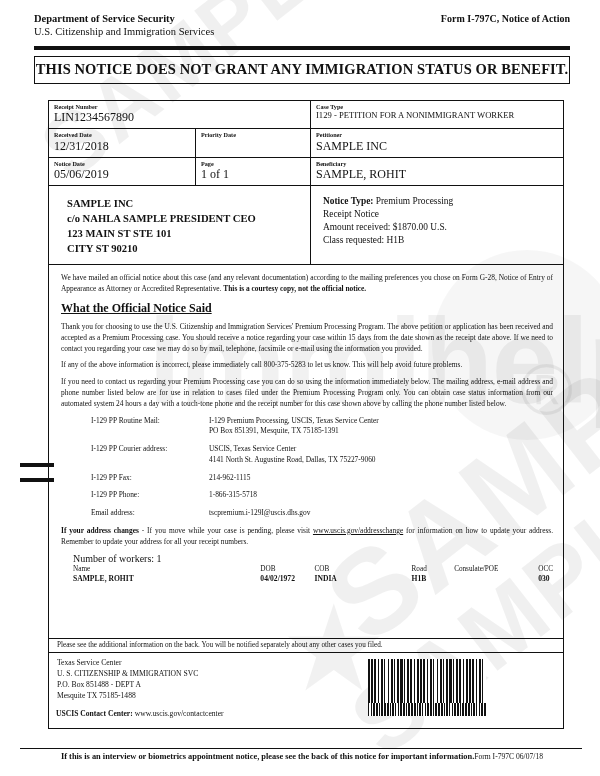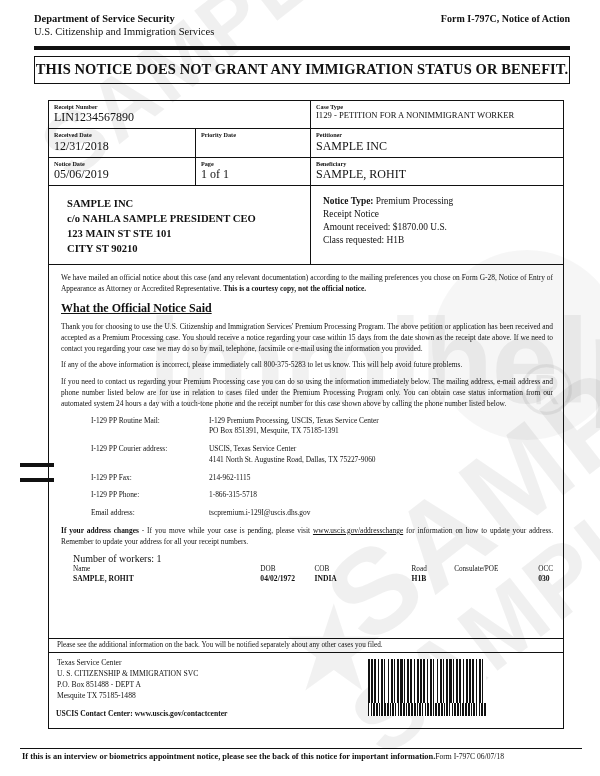--- a/index.html
+++ b/index.html
@@ -96,29 +96,29 @@
   .strip{border-top:1px solid #111;padding:2px 6px 3px 8px;font-size:7.2px;}
   .tailbox{border-top:1px solid #111;display:flex;align-items:flex-start;
            padding:5px 8px 4px 8px;min-height:66px;}
   .tail-addr div{font-size:7.6px;line-height:1.42;}
   .tail-addr .b1{font-weight:normal;}
   .barcode{position:absolute;left:368px;top:659px;width:118px;height:47px;z-index:4;
     background-image:repeating-linear-gradient(90deg,
       #111 0 1.6px, #fff 1.6px 3px, #111 3px 5.2px, #fff 5.2px 6.4px,
       #111 6.4px 7.6px, #fff 7.6px 9.8px);}
   .cc-line{position:absolute;left:56px;top:709px;font-size:7.6px;font-weight:bold;z-index:4;}
-  .cc-line span{font-weight:bold;}
+  .cc-line span{font-weight:normal;}
   .barcode2{position:absolute;left:368px;top:703px;width:118px;height:13px;z-index:4;
     background-image:repeating-linear-gradient(90deg,
       #111 0 1.3px, #fff 1.3px 2.6px, #111 2.6px 4.4px, #fff 4.4px 5.4px);}
 
   
   .footrule{position:absolute;left:20px;right:18px;top:748px;height:1px;background:#111;z-index:4;}
   .foot{position:absolute;left:22px;right:18px;top:752px;display:flex;
-        justify-content:flex-start;z-index:4;}
+        justify-content:center;z-index:4;}
   .foot-l{font-size:8.4px;font-weight:bold;}
   .foot-r{font-size:7.6px;}
 </style>
 </head>
 <body>
 
 <div class="wm-layer">
   <div class="wm-circle"></div>
   <div class="wm-word wm-help">immihelp</div>
   <div class="wm-reg">®</div>

